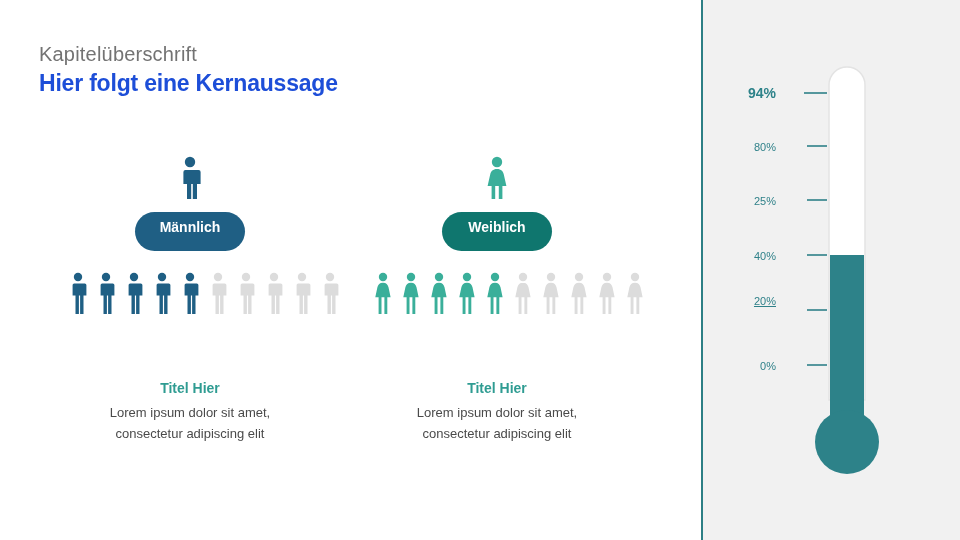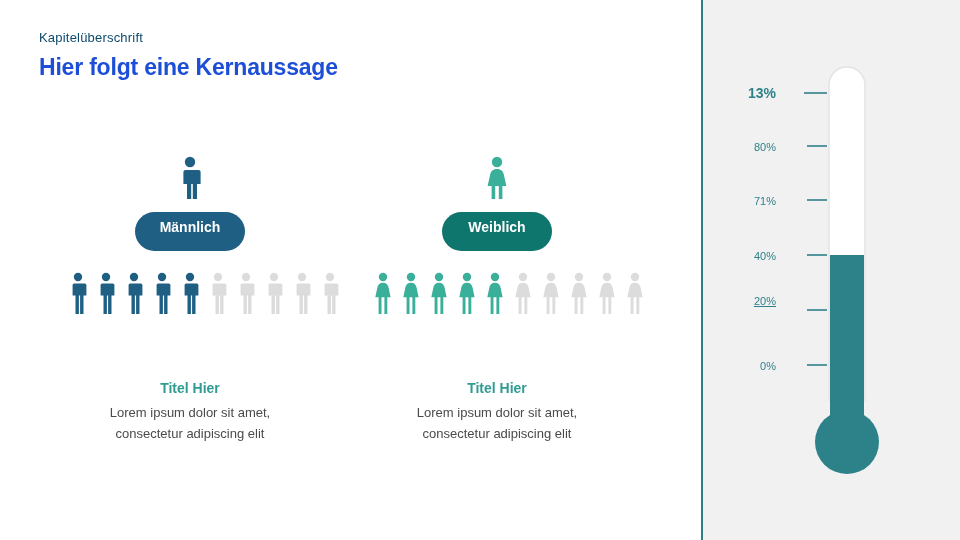--- a/index.html
+++ b/index.html
@@ -14,22 +14,23 @@
   
   #right-panel {
     position:absolute; left:701px; top:0; width:259px; height:540px;
     background:#f1f1f1;
     border-left:2px solid #2d7f85;
   }
 
   
   #header { position:absolute; left:39px; top:28px; }
   #eyebrow {
-    font-size:13px; color:#0c4a6e; letter-spacing:.2px; font-weight:400;
+    font-size:20px; color:#737373; letter-spacing:.2px; font-weight:400;
     line-height:20px;
+    margin-top:16px;
   }
   #headline {
     font-size:23px; color:#1d4ed8; font-weight:bold; letter-spacing:-.2px;
     line-height:30px; margin-top:4px;
   }
 
   
   .gender-col { position:absolute; top:150px; width:340px; }
   #col-male   { left:20px; }
   #col-female { left:327px; }
@@ -89,23 +90,23 @@
         <line x1="104" y1="365" x2="124" y2="365"></line>
       </g>
 
       <path d="M126 85 a18 18 0 0 1 36 0 L162 400 L126 400 Z" fill="#ffffff" stroke="#e3e3e3" stroke-width="1.5"></path>
 
       <rect x="127" y="255" width="34" height="160" fill="#2d8289"></rect>
 
       <circle cx="144" cy="442" r="32" fill="#2d8289"></circle>
     </svg>
 
-    <div class="tick-label major" style="top:87px;">13%</div>
+    <div class="tick-label major" style="top:87px;">94%</div>
     <div class="tick-label" style="top:141px;">80%</div>
-    <div class="tick-label" style="top:195px;">71%</div>
+    <div class="tick-label" style="top:195px;">25%</div>
     <div class="tick-label" style="top:250px;">40%</div>
     <div class="tick-label" style="top:295px;text-decoration:underline;">20%</div>
     <div class="tick-label" style="top:360px;">0%</div>
   </div>
 </div>
 
 <div id="header">
   <div id="eyebrow">Kapitelüberschrift</div>
   <div id="headline">Hier folgt eine Kernaussage</div>
 </div>

